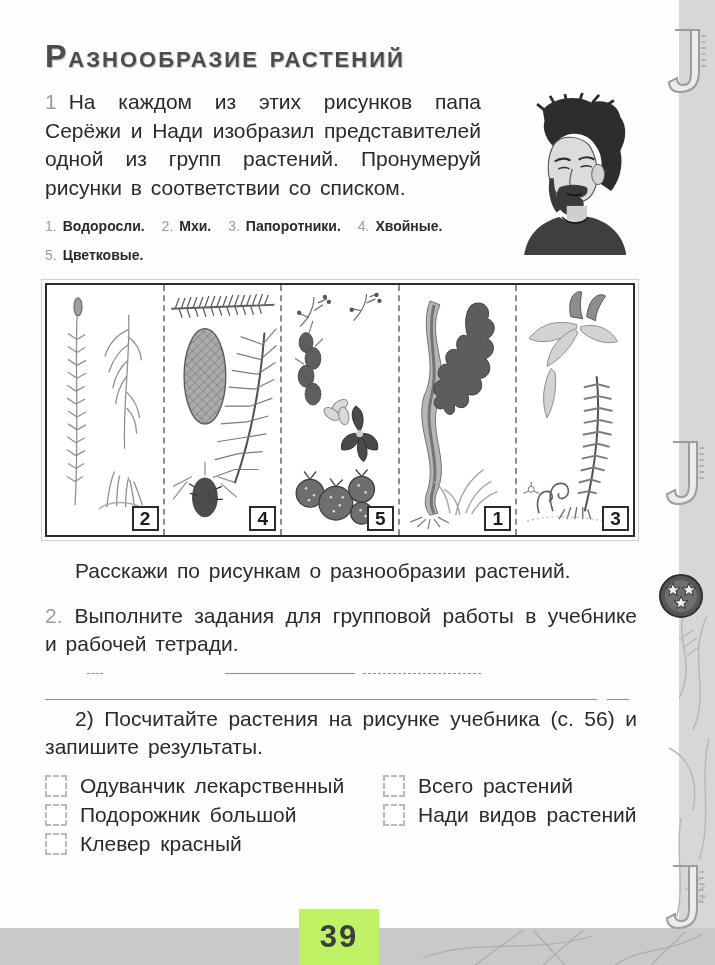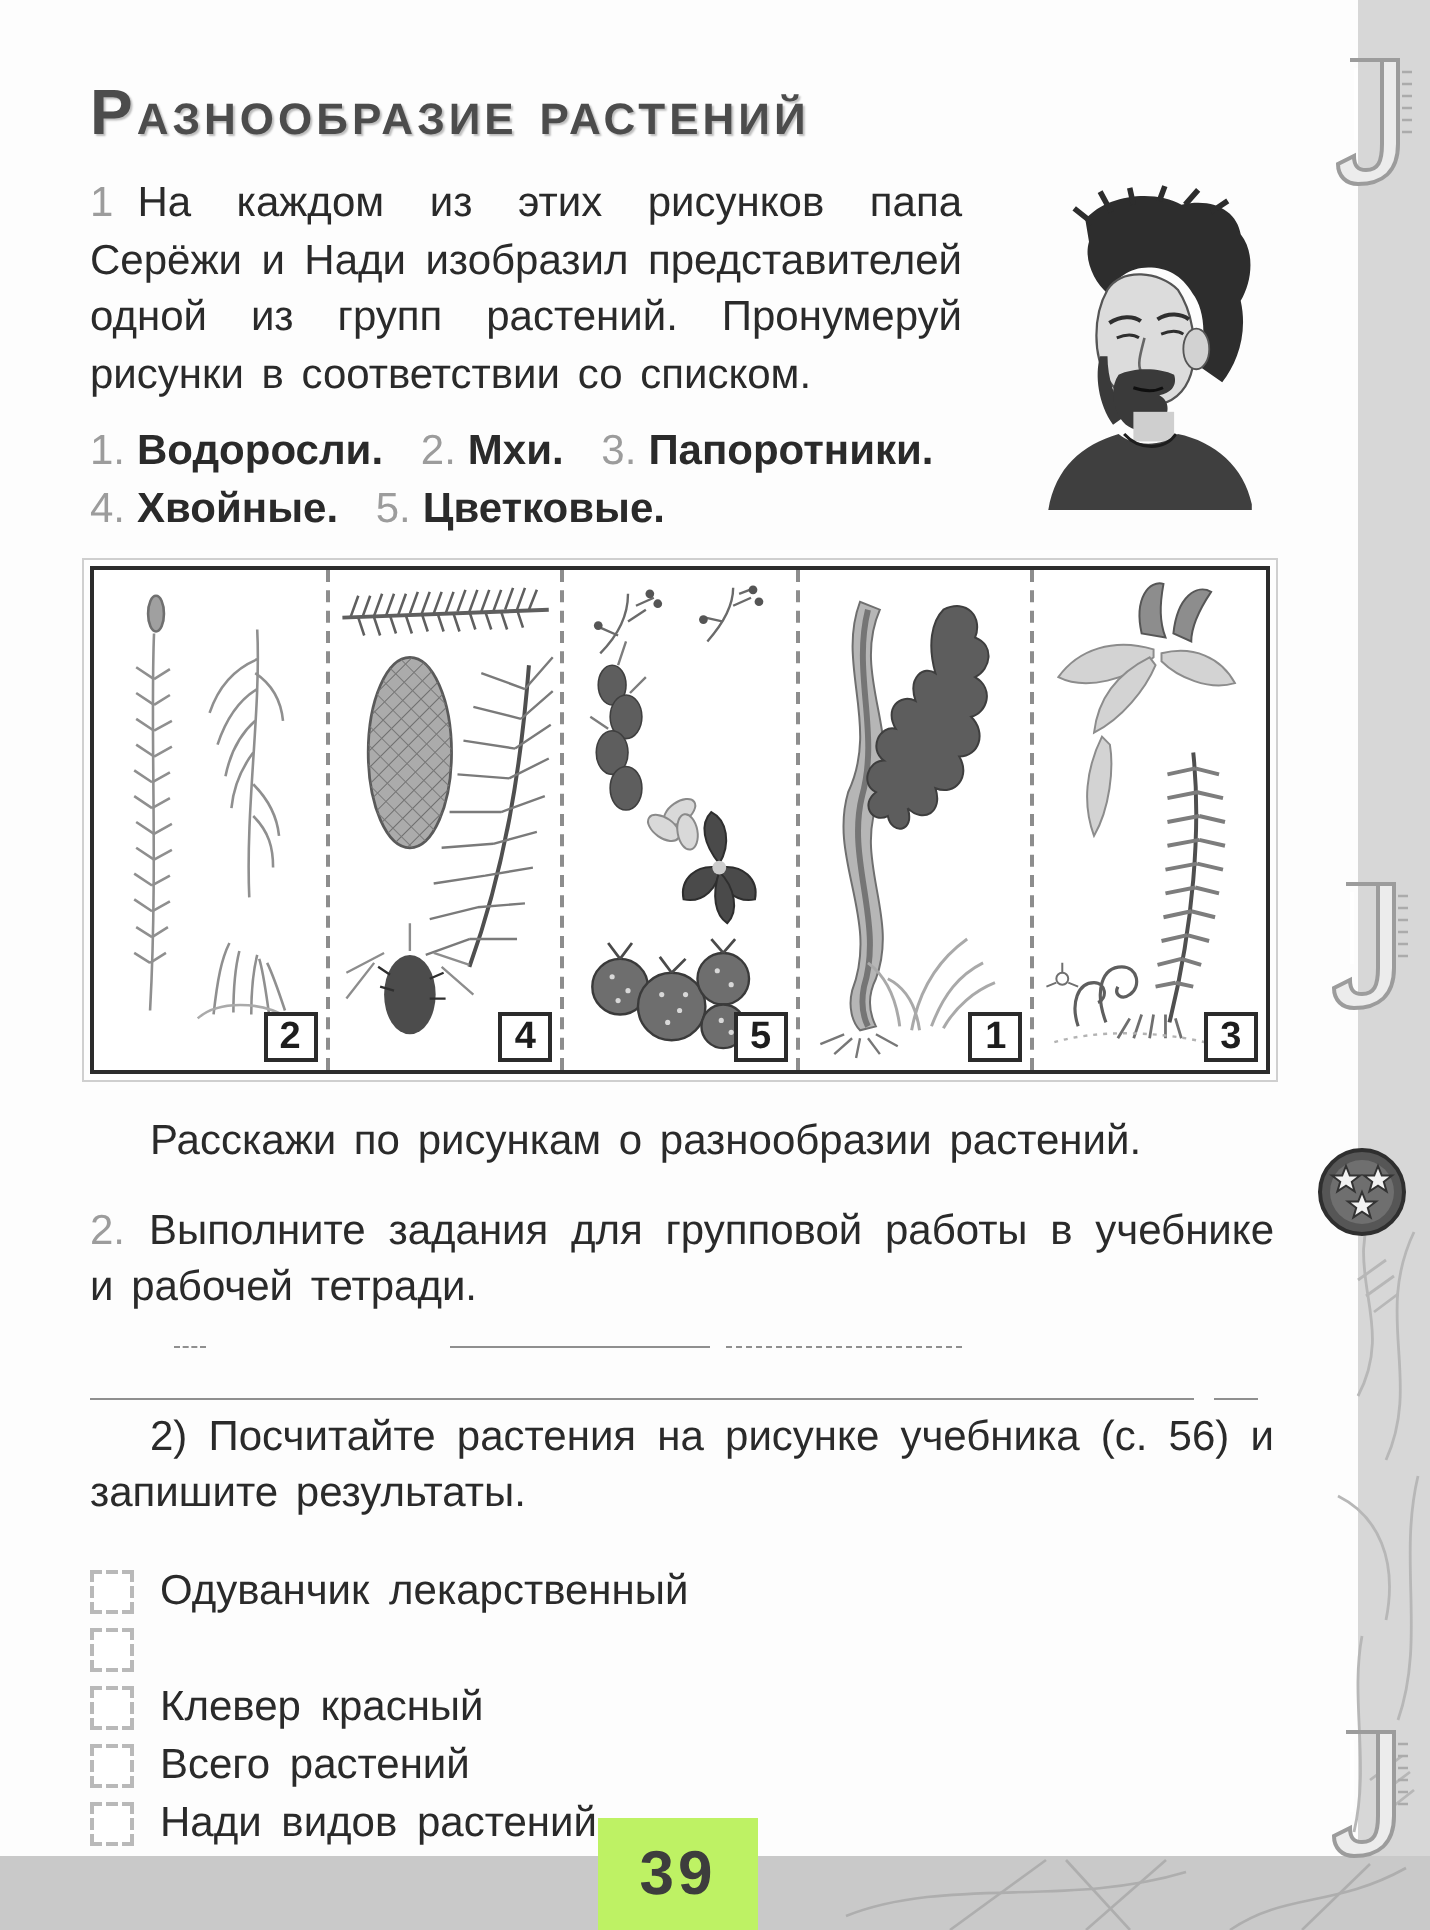--- a/index.html
+++ b/index.html
@@ -27,21 +27,21 @@
   .content { position:absolute; left:45px; top:36px; width:592px; z-index:6; }
   .title {
     text-align:left; font-weight:bold; font-variant:small-caps;
     font-size:32px; line-height:40px; letter-spacing:2px; color:#4c4c4c;
     text-shadow:1px 1px 1px #bdbdbd;
   }
   .intro-row { display:flex; margin-top:12px; }
   .intro-text { flex:1; padding-right:8px; }
   .para { font-size:21px; line-height:28.5px; text-align:justify; word-spacing:3px; }
   .tnum { color:#9c9c9c; margin-right:12px; }
-  .plant-list { margin-top:10px; font-size:21px; line-height:28.5px; font-weight:bold; word-spacing:3px; }
+  .plant-list { margin-top:10px; font-size:14px; line-height:28.5px; font-weight:bold; word-spacing:3px; }
   .lnum { color:#9c9c9c; font-weight:normal; margin-right:6px; }
   .plant-list b { margin-right:10px; }
   .portrait { width:148px; height:172px; flex:none; }
 
   .figure-box {
     margin-top:14px; width:590px; height:254px; border:2px solid #2b2b2b;
     outline:1px solid #cfcfcf; outline-offset:3px; display:flex; background:#fff;
   }
   .panel { flex:1; position:relative; border-right:2px dashed #8d8d8d; }
   .panel:last-child { border-right:none; }
@@ -57,21 +57,21 @@
   .sub { text-indent:30px; }
 
   .write-area { position:relative; height:46px; }
   .wl { position:absolute; border-top:1.6px solid #8f8f8f; }
   .wl-a { top:14px; left:42px; width:16px; border-top-style:dashed; }
   .wl-b { top:14px; left:180px; width:130px; }
   .wl-c { top:14px; left:318px; width:118px; border-top-style:dashed; }
   .wl-d { top:40px; left:0; width:552px; }
   .wl-e { top:40px; left:562px; width:22px; }
 
-  .count-grid { margin-top:20px; display:flex;flex-direction:column; }
+  .count-grid { margin-top:10px; display:flex; }
   .count-col-l { width:338px; }
   .count-col-r { flex:1; }
   .count-row { display:flex; align-items:center; height:28px; margin-bottom:1px; }
   .count-box { width:22px; height:22px; border:2px dashed #b9b9b9; margin-right:13px; flex:none; background:#fff; }
   .count-label { font-size:21px; word-spacing:4px; white-space:nowrap; }
 </style>
 </head>
 <body>
 
 <div class="page">
@@ -325,20 +325,21 @@
     <p class="para sub">2) Посчитайте растения на рисунке учебника (с. 56) и запишите результаты.</p>
 
     <div class="count-grid">
       <div class="count-col-l">
         <div class="count-row">
           <div class="count-box"></div>
           <span class="count-label">Одуванчик лекарственный</span>
         </div>
         <div class="count-row">
           <div class="count-box"></div>
+          <span class="count-label">Подорожник большой</span>
         </div>
         <div class="count-row">
           <div class="count-box"></div>
           <span class="count-label">Клевер красный</span>
         </div>
       </div>
       <div class="count-col-r">
         <div class="count-row">
           <div class="count-box"></div>
           <span class="count-label">Всего растений</span>

